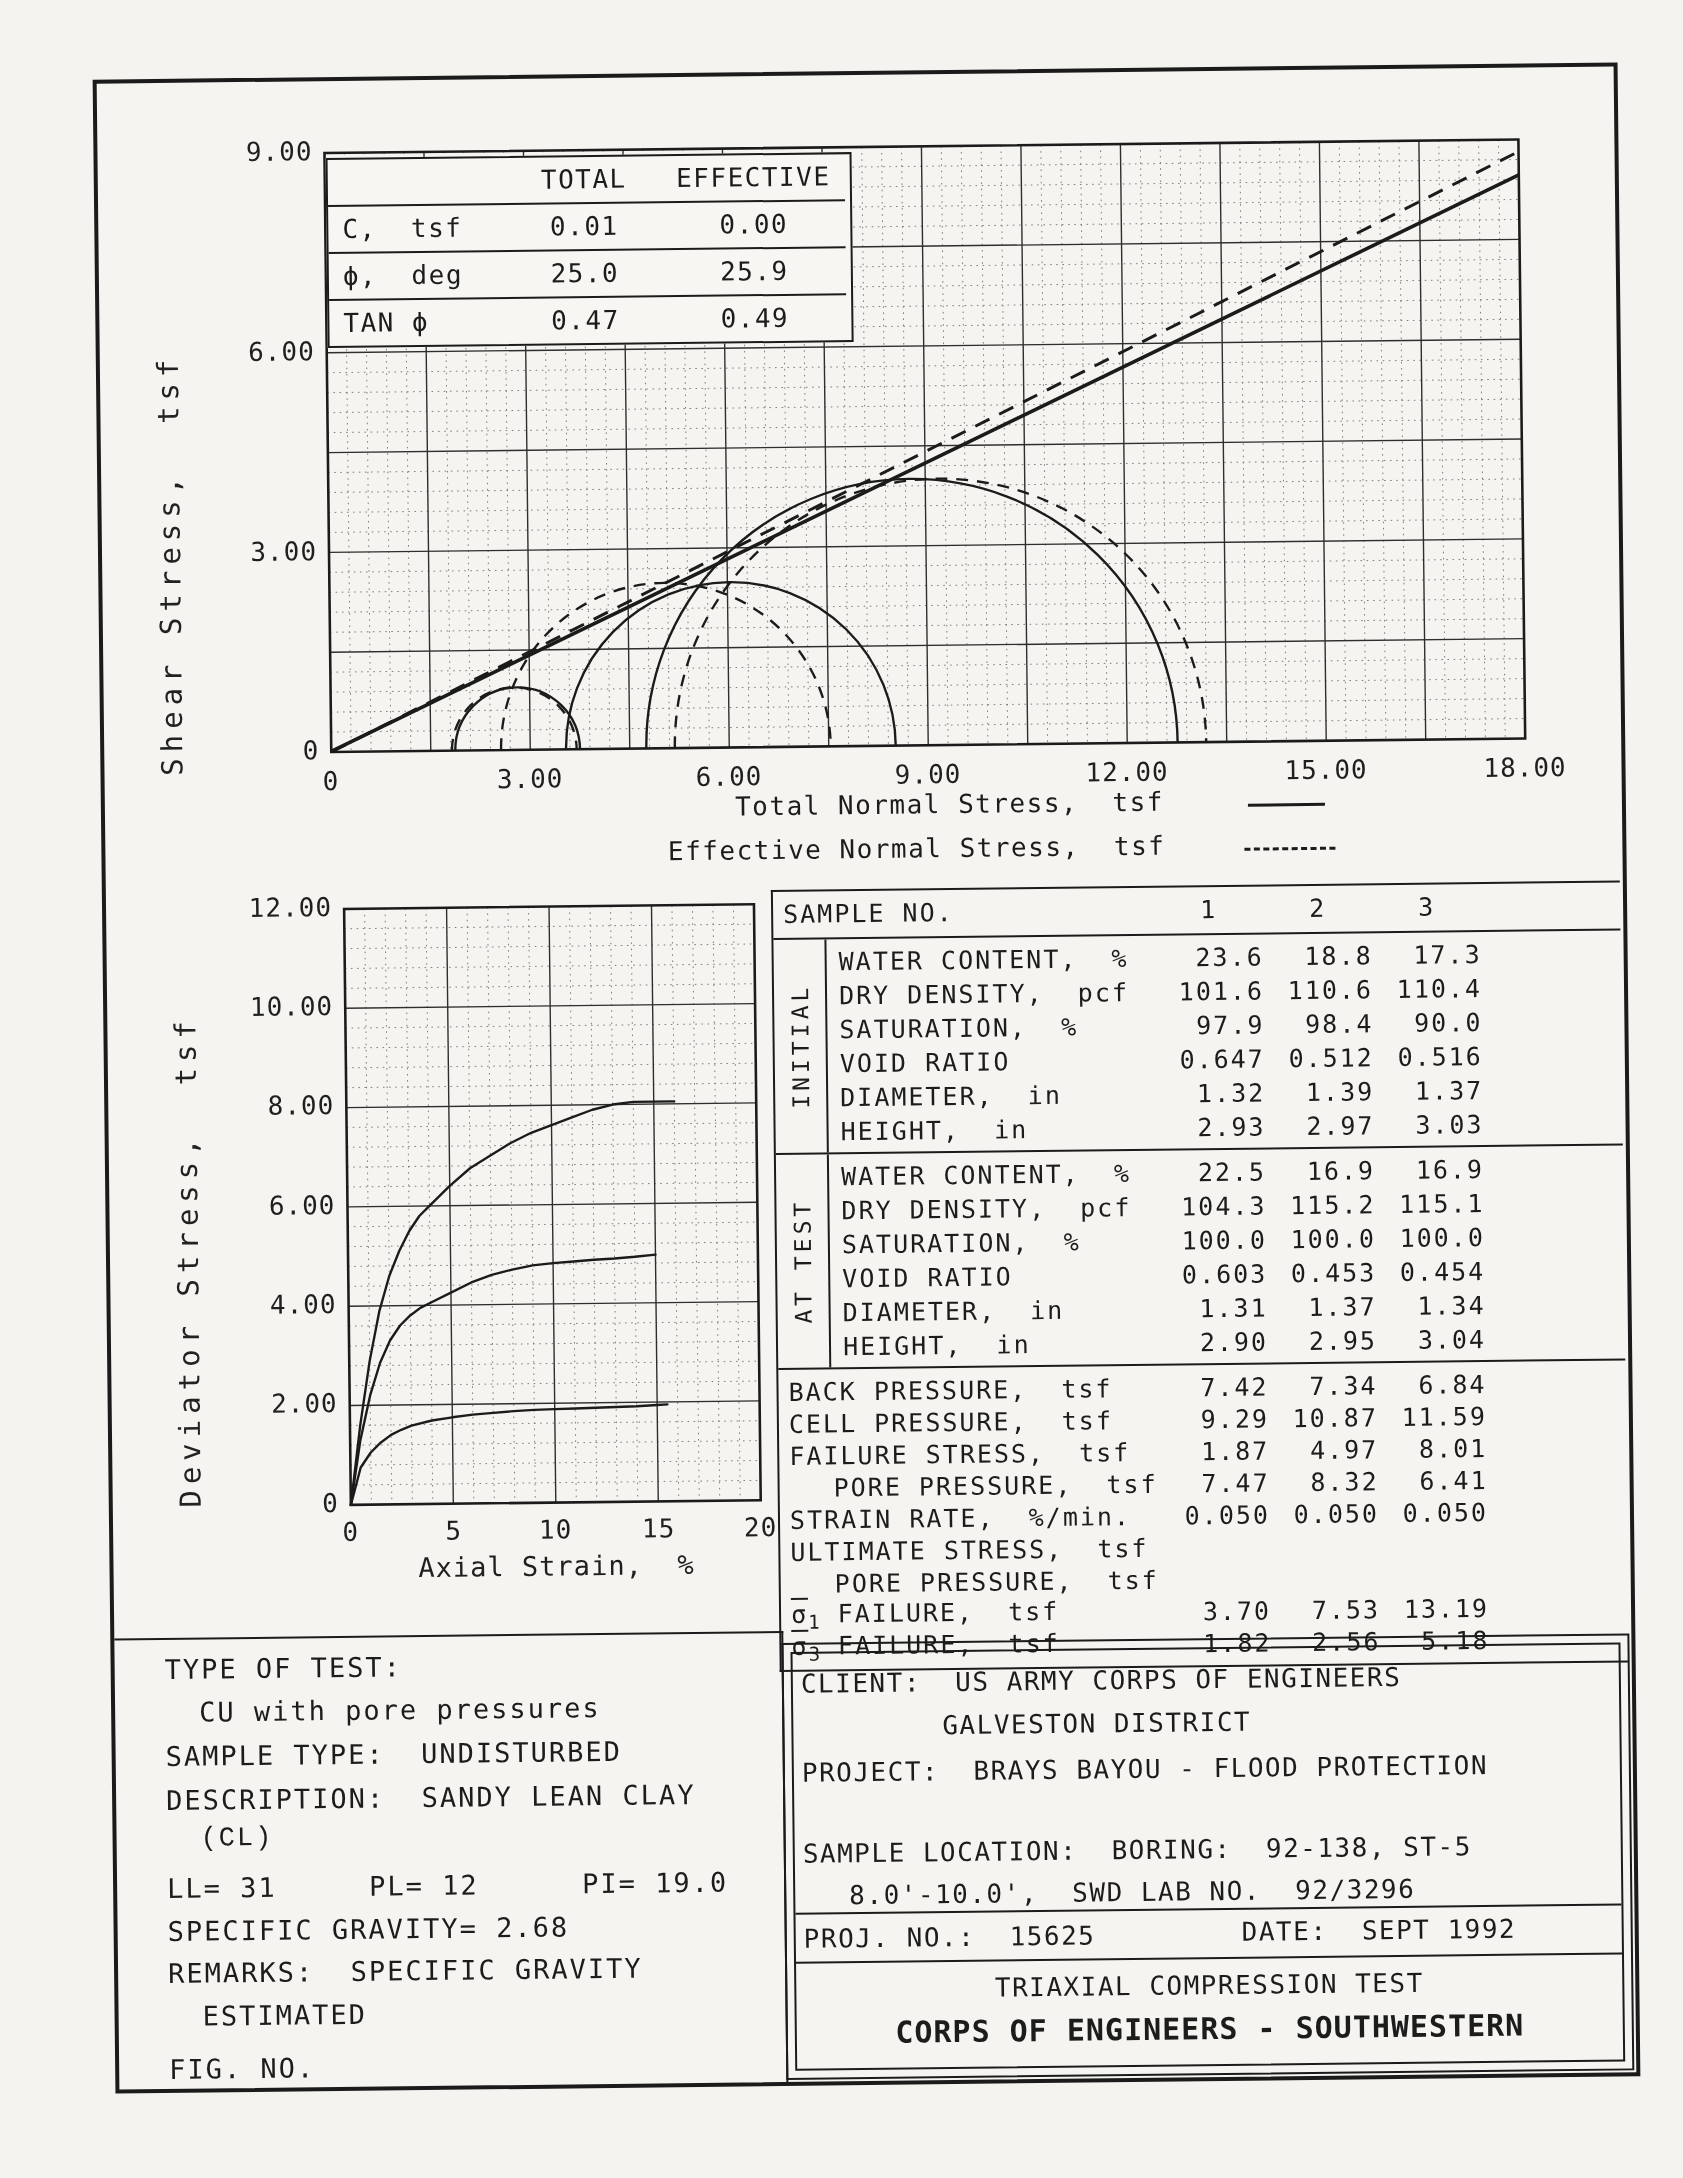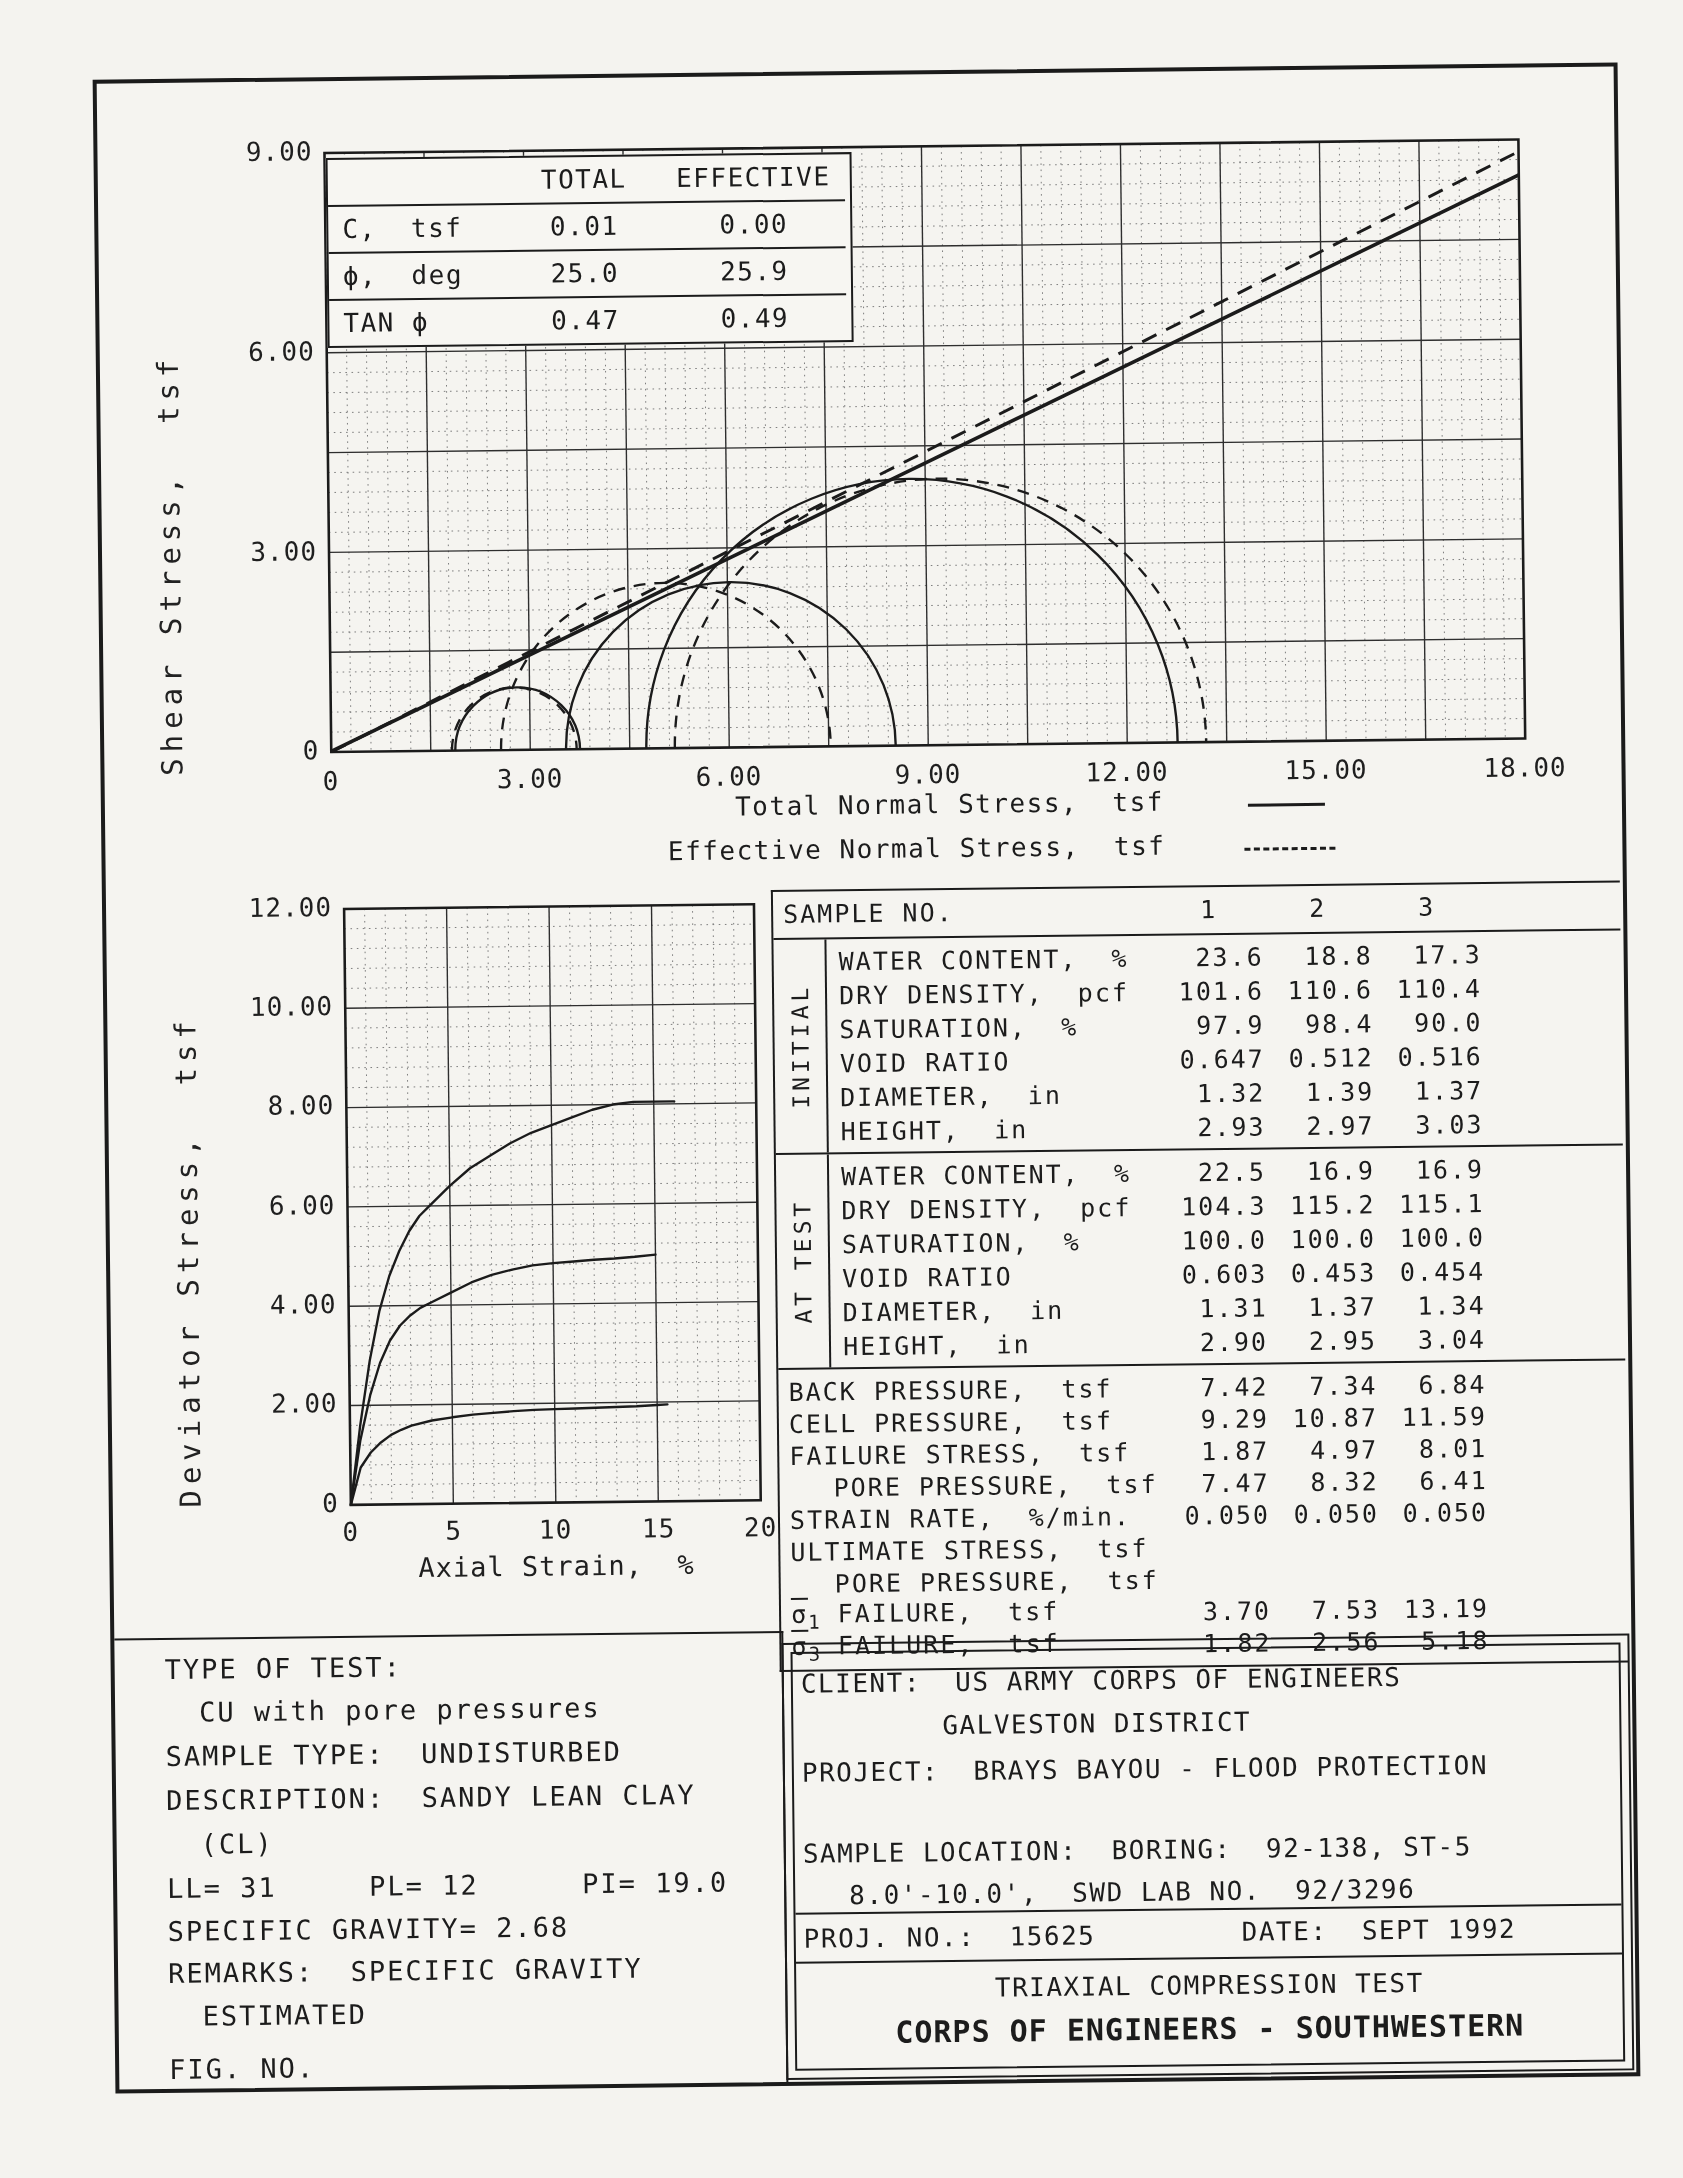--- a/index.html
+++ b/index.html
@@ -491,21 +491,21 @@
           <span class="st-spacer"></span>
         </div>
       </div>
     </div>
 
   <div class="info-left">
     <div class="line t" style="top:14px;">TYPE OF TEST:</div>
     <div class="line ind t" style="top:57px;">CU with pore pressures</div>
     <div class="line t" style="top:101px;">SAMPLE TYPE:  UNDISTURBED</div>
     <div class="line t" style="top:145px;">DESCRIPTION:  SANDY LEAN CLAY</div>
-    <div class="line ind t" style="top:189px;">(CL)</div>
+    <div class="line ind t" style="top:183px;font-family:Liberation Mono, monospace;">(CL)</div>
     <div class="line t" style="top:233px;left:50px;">LL= 31</div>
     <div class="line t" style="top:233px;left:252px;">PL= 12</div>
     <div class="line t" style="top:233px;left:465px;">PI= 19.0</div>
     <div class="line t" style="top:276px;">SPECIFIC GRAVITY= 2.68</div>
     <div class="line t" style="top:318px;">REMARKS:  SPECIFIC GRAVITY</div>
     <div class="line ind t" style="top:361px;">ESTIMATED</div>
     <div class="line t" style="top:414px;">FIG. NO.</div>
   </div>
 
   <div class="tblock">

